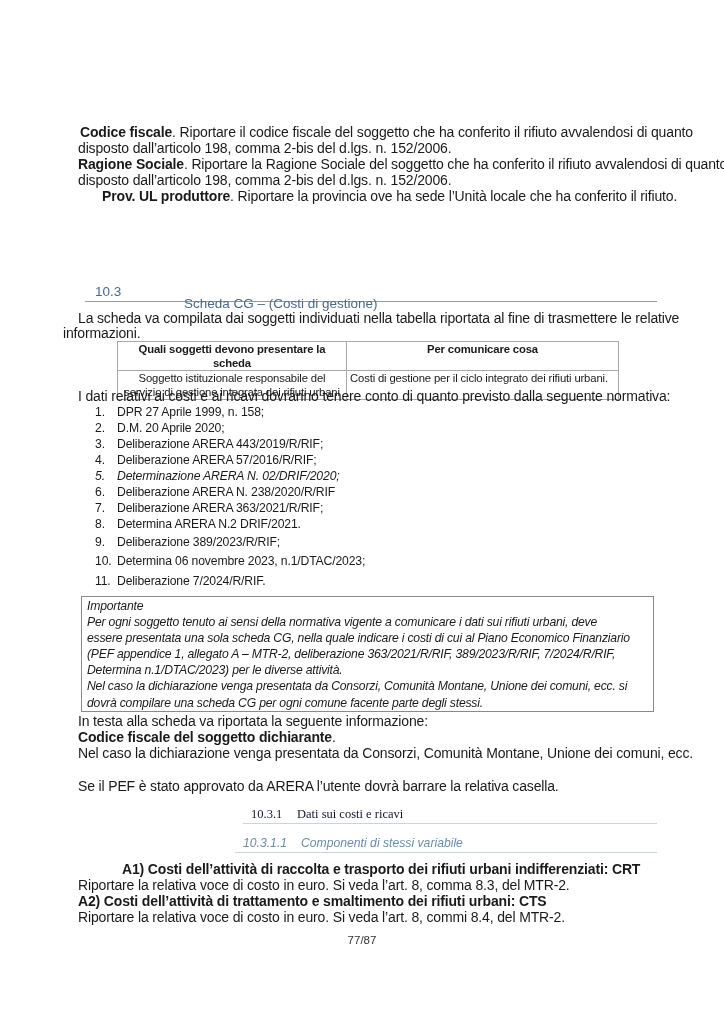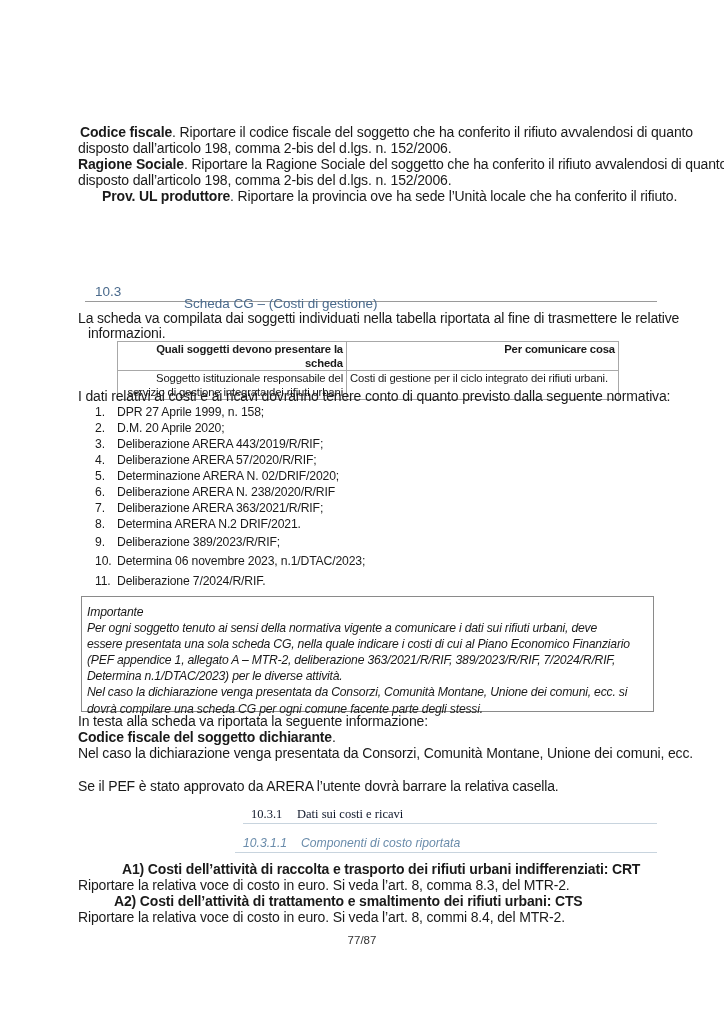--- a/index.html
+++ b/index.html
@@ -28,31 +28,31 @@
     position: absolute; left: 235px; top: 835px; width: 422px; height: 17px;
     border-bottom: 1px solid #c8d4de; color: #6a8cab; font-size: 12.2px; line-height: 16px; font-style: italic;
   }
   .h4 .num { position: absolute; left: 8px; top: 0; }
   .h4 .ttl { position: absolute; left: 66px; top: 0; }
   table.grid {
     position: absolute; left: 117px; top: 341px; width: 502px;
     border-collapse: collapse; font-size: 11.3px; line-height: 14px; letter-spacing: -0.15px;
   }
   table.grid td, table.grid th {
-    border: 1px solid #a8a8a8; padding: 0 3px; vertical-align: top; text-align: right;
+    border: 1px solid #a8a8a8; padding: 0 3px; vertical-align: top; text-align: center;
   }
   table.grid th { font-weight: bold; height: 14px; }
   table.grid td.c2 { text-align: justify; }
   .list { position: absolute; left: 95px; top: 404px; font-size: 12.2px; letter-spacing: -0.15px; }
   .list .item { position: absolute; left: 0; white-space: nowrap; line-height: 16px; }
   .list .n { display: inline-block; width: 22px; }
   .imp {
     position: absolute; left: 81px; top: 596px; width: 573px; height: 116px;
     border: 1.3px solid #8a8a8a; box-sizing: border-box;
-    font-style: italic; font-size: 12.2px; line-height: 16.1px; padding: 7px 5px; letter-spacing: -0.2px;
+    font-style: italic; font-size: 12.2px; line-height: 16.1px; padding: 1px 5px; letter-spacing: -0.2px;
   }
   .imp div { white-space: nowrap; }
   .pg { position: absolute; left: 0; width: 724px; top: 934px; text-align: center; font-size: 11.5px; color: #333; }
 </style>
 </head>
 <body>
 
 <div class="page">
 
   <div class="txt" style="left:80px; top:124px;">
@@ -68,43 +68,43 @@
   <div class="txt" style="left:78px; top:188px;padding-left:24px;">
     <b>Prov. UL produttore</b><span>. Riportare la provincia ove ha sede l’Unità locale che ha conferito il rifiuto.</span>
   </div>
 
   <div class="h2">
     <span class="num">10.3</span>
     <span class="ttl">Scheda CG – (Costi di gestione)</span>
   </div>
 
   <div class="txt" style="left:78px; top:310px;">La scheda  va compilata dai soggetti individuati nella tabella riportata al fine di trasmettere le relative</div>
-  <div class="txt" style="left:88px; top:325px;">informazioni.</div>
+  <div class="txt" style="left:63px; top:325px;">informazioni.</div>
 
   <table class="grid">
     <tbody>
         <tr>
       <th style="width:222px;">Quali soggetti devono presentare la scheda</th>
       <th>Per comunicare cosa</th>
     </tr>
     <tr>
       <td>Soggetto istituzionale responsabile del servizio di gestione integrata dei rifiuti urbani</td>
       <td class="c2">Costi di gestione per il ciclo integrato dei rifiuti urbani.</td>
     </tr>
   </tbody>
     </table>
 
   <div class="txt" style="left:78px; top:388px;">I dati relativi ai costi e ai ricavi dovranno tenere conto di quanto previsto dalla seguente normativa:</div>
 
   <div class="list">
     <div class="item" style="top:0px;"><span class="n">1.</span><span>DPR 27 Aprile 1999, n. 158;</span></div>
     <div class="item" style="top:16px;"><span class="n">2.</span><span>D.M. 20 Aprile 2020;</span></div>
     <div class="item" style="top:32px;"><span class="n">3.</span><span>Deliberazione ARERA 443/2019/R/RIF;</span></div>
-    <div class="item" style="top:48px;"><span class="n">4.</span><span>Deliberazione ARERA 57/2020/R/RIF;</span></div>
-    <div class="item" style="top:64px;"><span class="n">5.</span><span>Determinazione ARERA N. 02/DRIF/2020;</span></div>
+    <div class="item" style="top:48px;"><span class="n">4.</span><span>Deliberazione ARERA 57/2016/R/RIF;</span></div>
+    <div class="item" style="top:64px;font-style:italic;"><span class="n">5.</span><span>Determinazione ARERA N. 02/DRIF/2020;</span></div>
     <div class="item" style="top:80px;"><span class="n">6.</span><span>Deliberazione ARERA N. 238/2020/R/RIF</span></div>
     <div class="item" style="top:96px;"><span class="n">7.</span><span>Deliberazione ARERA 363/2021/R/RIF;</span></div>
     <div class="item" style="top:112px;"><span class="n">8.</span><span>Determina ARERA N.2 DRIF/2021.</span></div>
     <div class="item" style="top:130px;"><span class="n">9.</span><span>Deliberazione 389/2023/R/RIF;</span></div>
     <div class="item" style="top:149px;"><span class="n">10.</span><span>Determina 06 novembre 2023, n.1/DTAC/2023;</span></div>
     <div class="item" style="top:169px;"><span class="n">11.</span><span>Deliberazione 7/2024/R/RIF.</span></div>
   </div>
 
   <div class="imp">
     <div>Importante</div>
@@ -123,23 +123,23 @@
   <div class="txt" style="left:78px; top:745px;">Nel caso la dichiarazione venga presentata da Consorzi, Comunità Montane, Unione dei comuni, ecc.</div>
   <div class="txt" style="left:78px; top:778px;">Se il PEF è stato approvato da ARERA l’utente dovrà barrare la relativa casella.</div>
 
   <div class="h3">
     <span class="num">10.3.1</span>
     <span class="ttl">Dati sui costi e ricavi</span>
   </div>
 
   <div class="h4">
     <span class="num">10.3.1.1</span>
-    <span class="ttl">Componenti di costo riportata</span>
+    <span class="ttl">Componenti di stessi variabile</span>
   </div>
 
   <div class="txt" style="left:78px; top:861px;margin-left:44px;"><b>A1) Costi dell’attività di raccolta e trasporto dei rifiuti urbani indifferenziati: CRT</b></div>
   <div class="txt" style="left:78px; top:877px;">Riportare la relativa voce di costo in euro. Si veda l’art. 8, comma 8.3, del MTR-2.</div>
-  <div class="txt" style="left:78px; top:893px;margin-left:36px;"><b>A2) Costi dell’attività di trattamento e smaltimento dei rifiuti urbani: CTS</b></div>
+  <div class="txt" style="left:78px; top:893px;"><b>A2) Costi dell’attività di trattamento e smaltimento dei rifiuti urbani: CTS</b></div>
   <div class="txt" style="left:78px; top:909px;">Riportare la relativa voce di costo in euro. Si veda l’art. 8, commi 8.4, del MTR-2.</div>
 
   <div class="pg">77/87</div>
 
 </div>
 
 </body></html>

